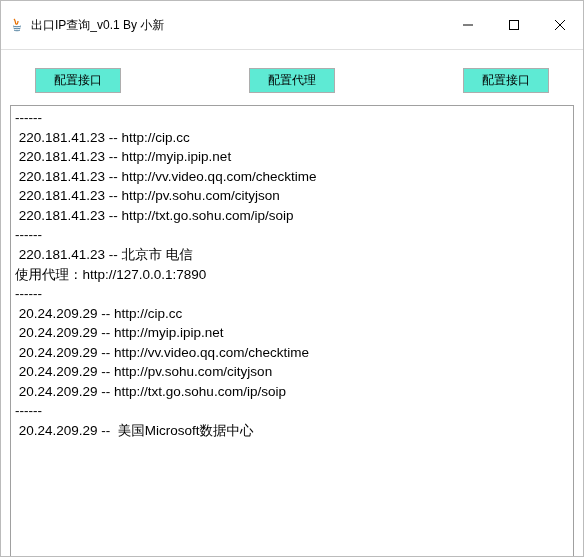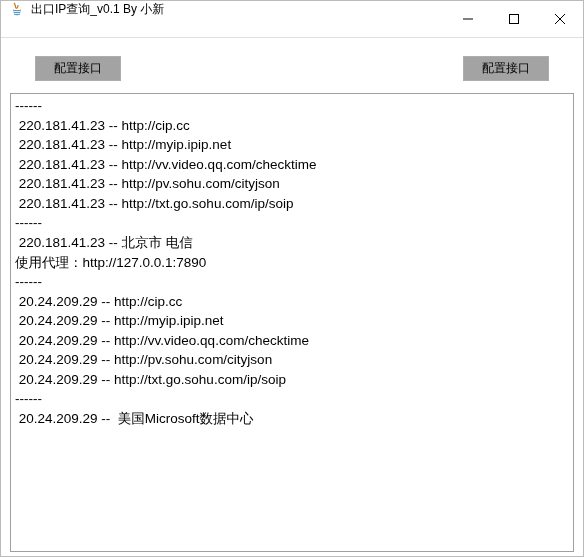--- a/index.html
+++ b/index.html
@@ -5,24 +5,24 @@
     * { margin: 0; padding: 0; box-sizing: border-box; }
     body {
       font-family: "Microsoft YaHei", "Segoe UI", sans-serif;
       background: #fff;
       width: 584px;
       height: 557px;
       overflow: hidden;
       border: 1px solid #bbb;
     }
     .titlebar {
-      height: 37px;
+      height: 49px;
       background: #fff;
       display: flex;
-      align-items: flex-start;
+      align-items: center;
       padding-left: 8px;
       border-bottom: 1px solid #e0e0e0;
     }
     .titlebar-icon {
       width: 16px;
       height: 16px;
       margin-right: 6px;
       display: inline-flex;
       align-items: center;
       justify-content: center;
@@ -54,21 +54,21 @@
       height: calc(100% - 32px);
       display: flex;
       flex-direction: column;
     }
     .button-row {
       display: flex;
       justify-content: space-between;
       padding: 8px 25px 12px 25px;
     }
     .app-btn {
-      background: #a3a3a3;
+      background: #5eead4;
       border: 1px solid #adadad;
       padding: 3px 18px;
       font-size: 12px;
       font-family: inherit;
       color: #000;
       cursor: pointer;
     }
     .output-box {
       flex: 1;
       border: 1px solid #a0a0a0;
@@ -111,20 +111,21 @@
           <line x1="0" y1="0" x2="10" y2="10" stroke="#000" stroke-width="1"></line>
           <line x1="10" y1="0" x2="0" y2="10" stroke="#000" stroke-width="1"></line>
         </svg>
     </button>
   </div>
 </div>
 
 <div class="content">
   <div class="button-row">
     <button class="app-btn">配置接口</button>
+    <button class="app-btn">配置代理</button>
     <button class="app-btn">配置接口</button>
   </div>
   <div class="output-box" id="output">------
  220.181.41.23 -- http://cip.cc
  220.181.41.23 -- http://myip.ipip.net
  220.181.41.23 -- http://vv.video.qq.com/checktime
  220.181.41.23 -- http://pv.sohu.com/cityjson
  220.181.41.23 -- http://txt.go.sohu.com/ip/soip
 ------
  220.181.41.23 -- 北京市 电信

